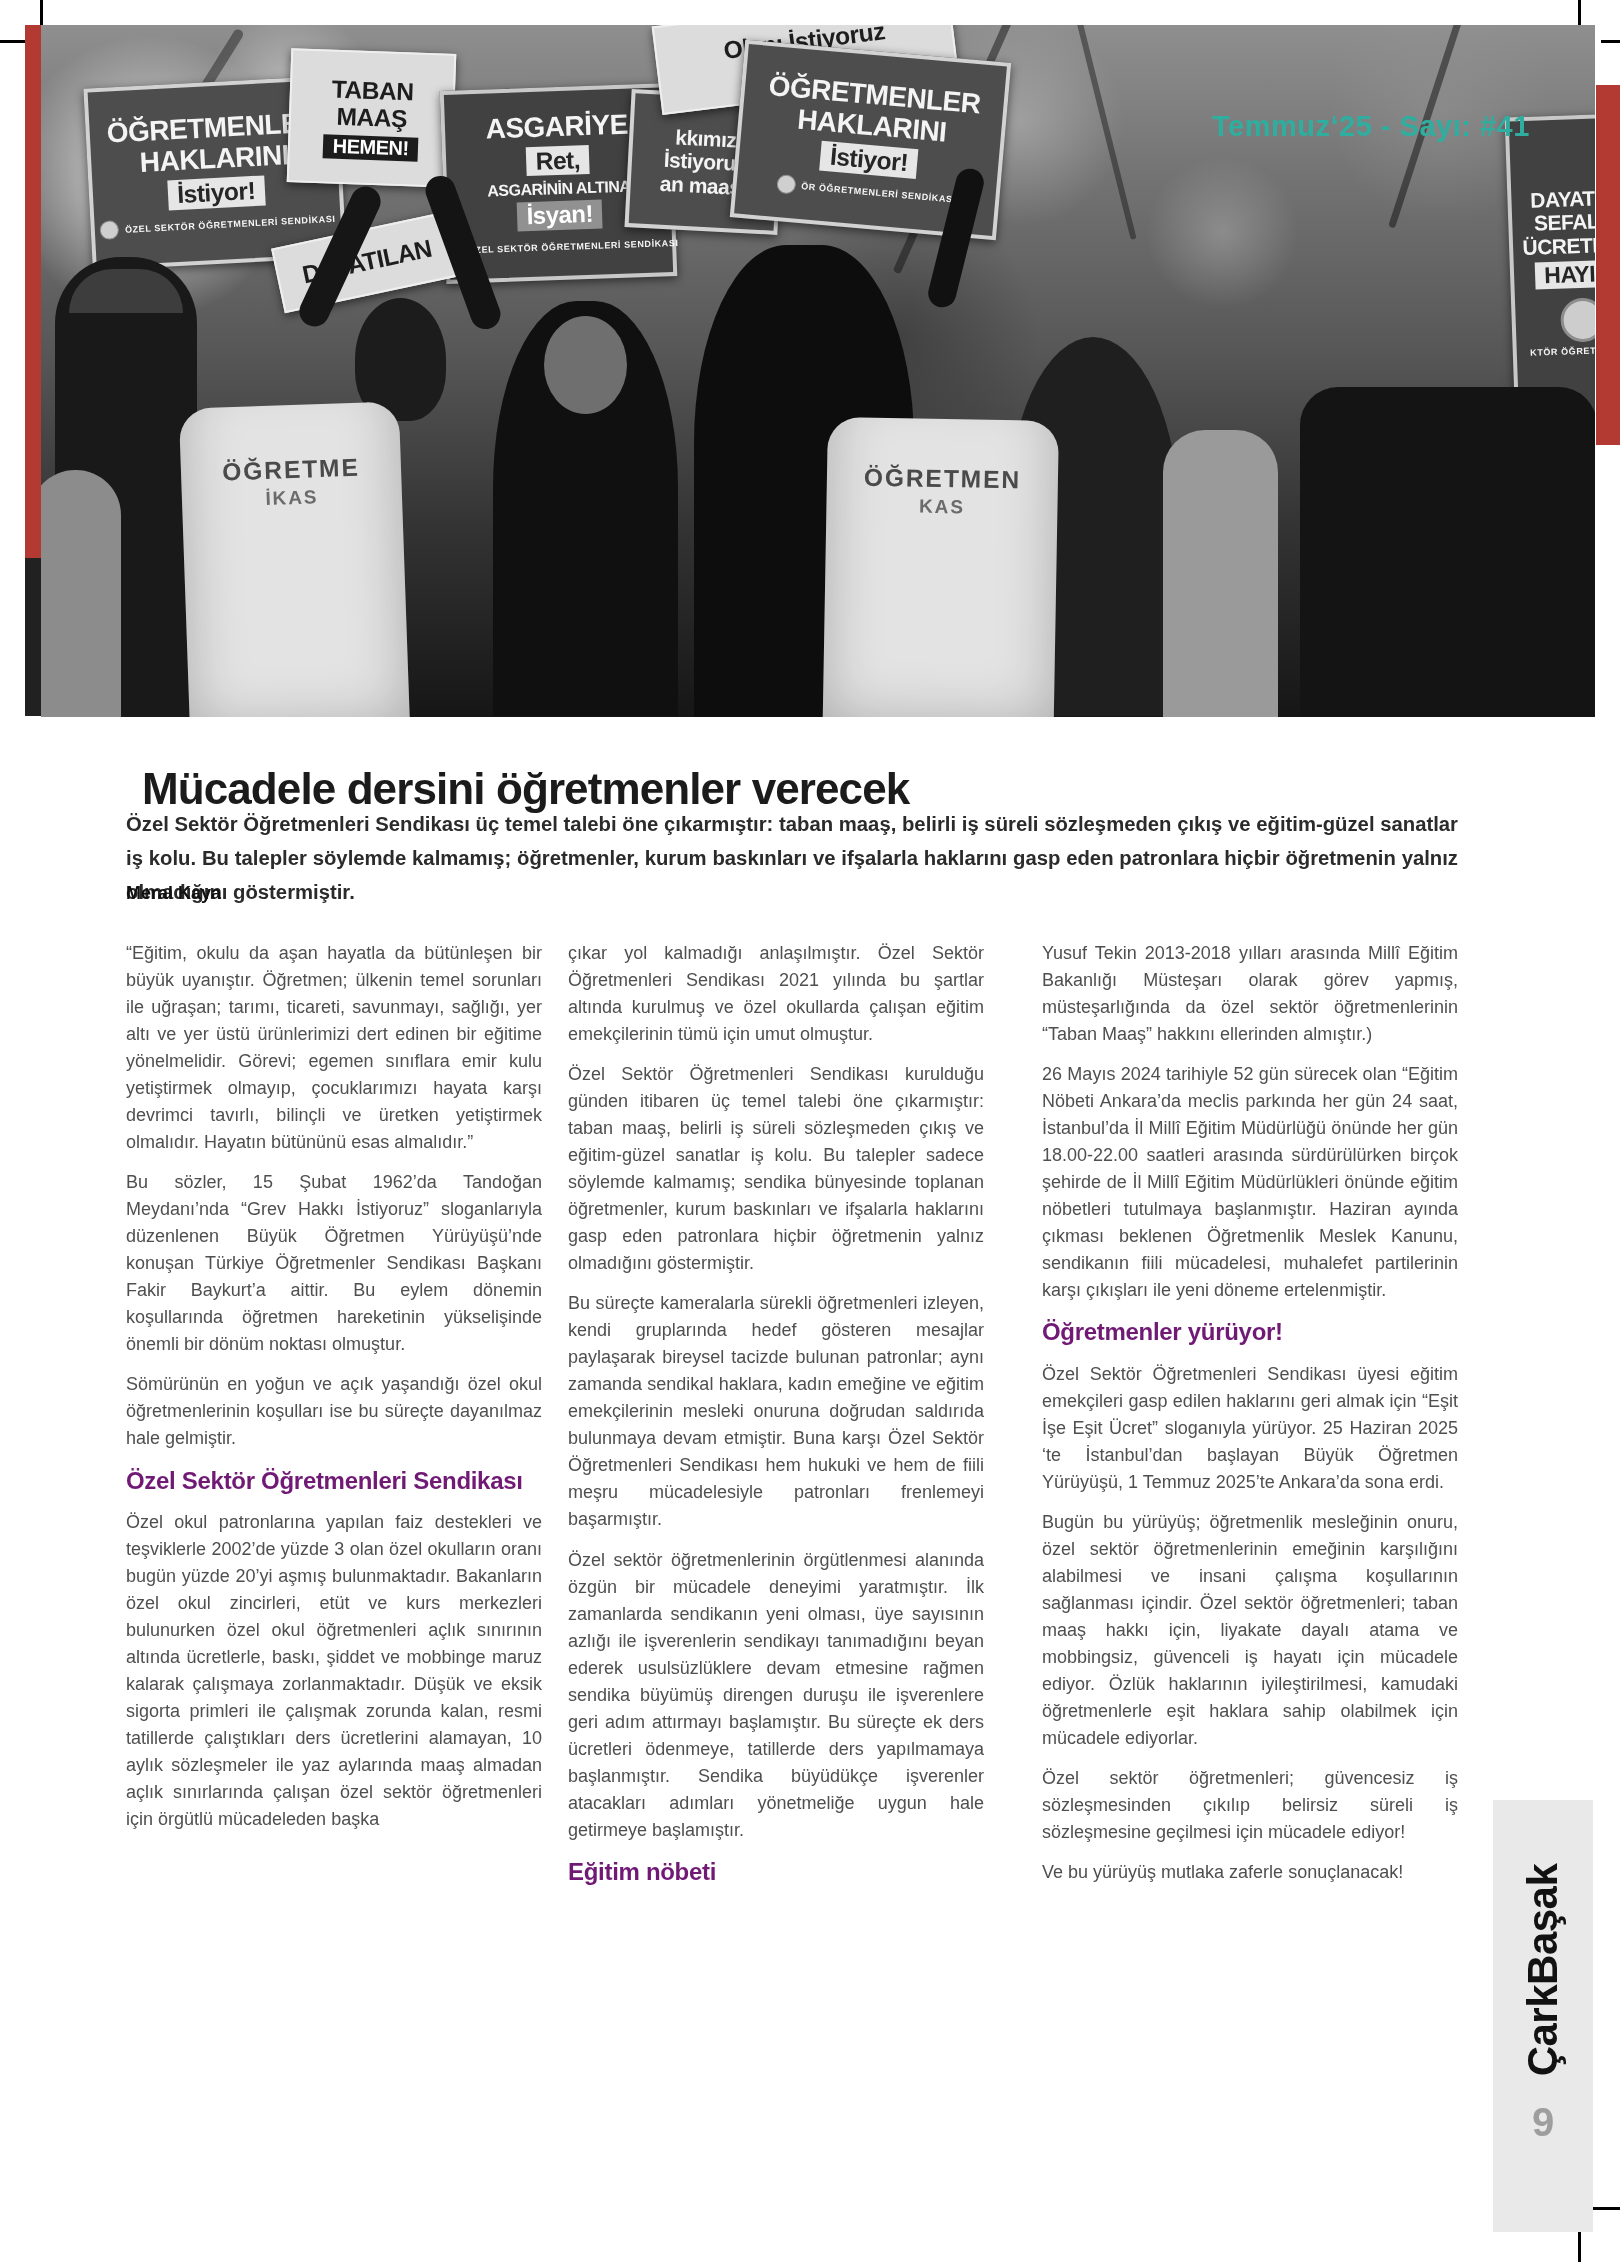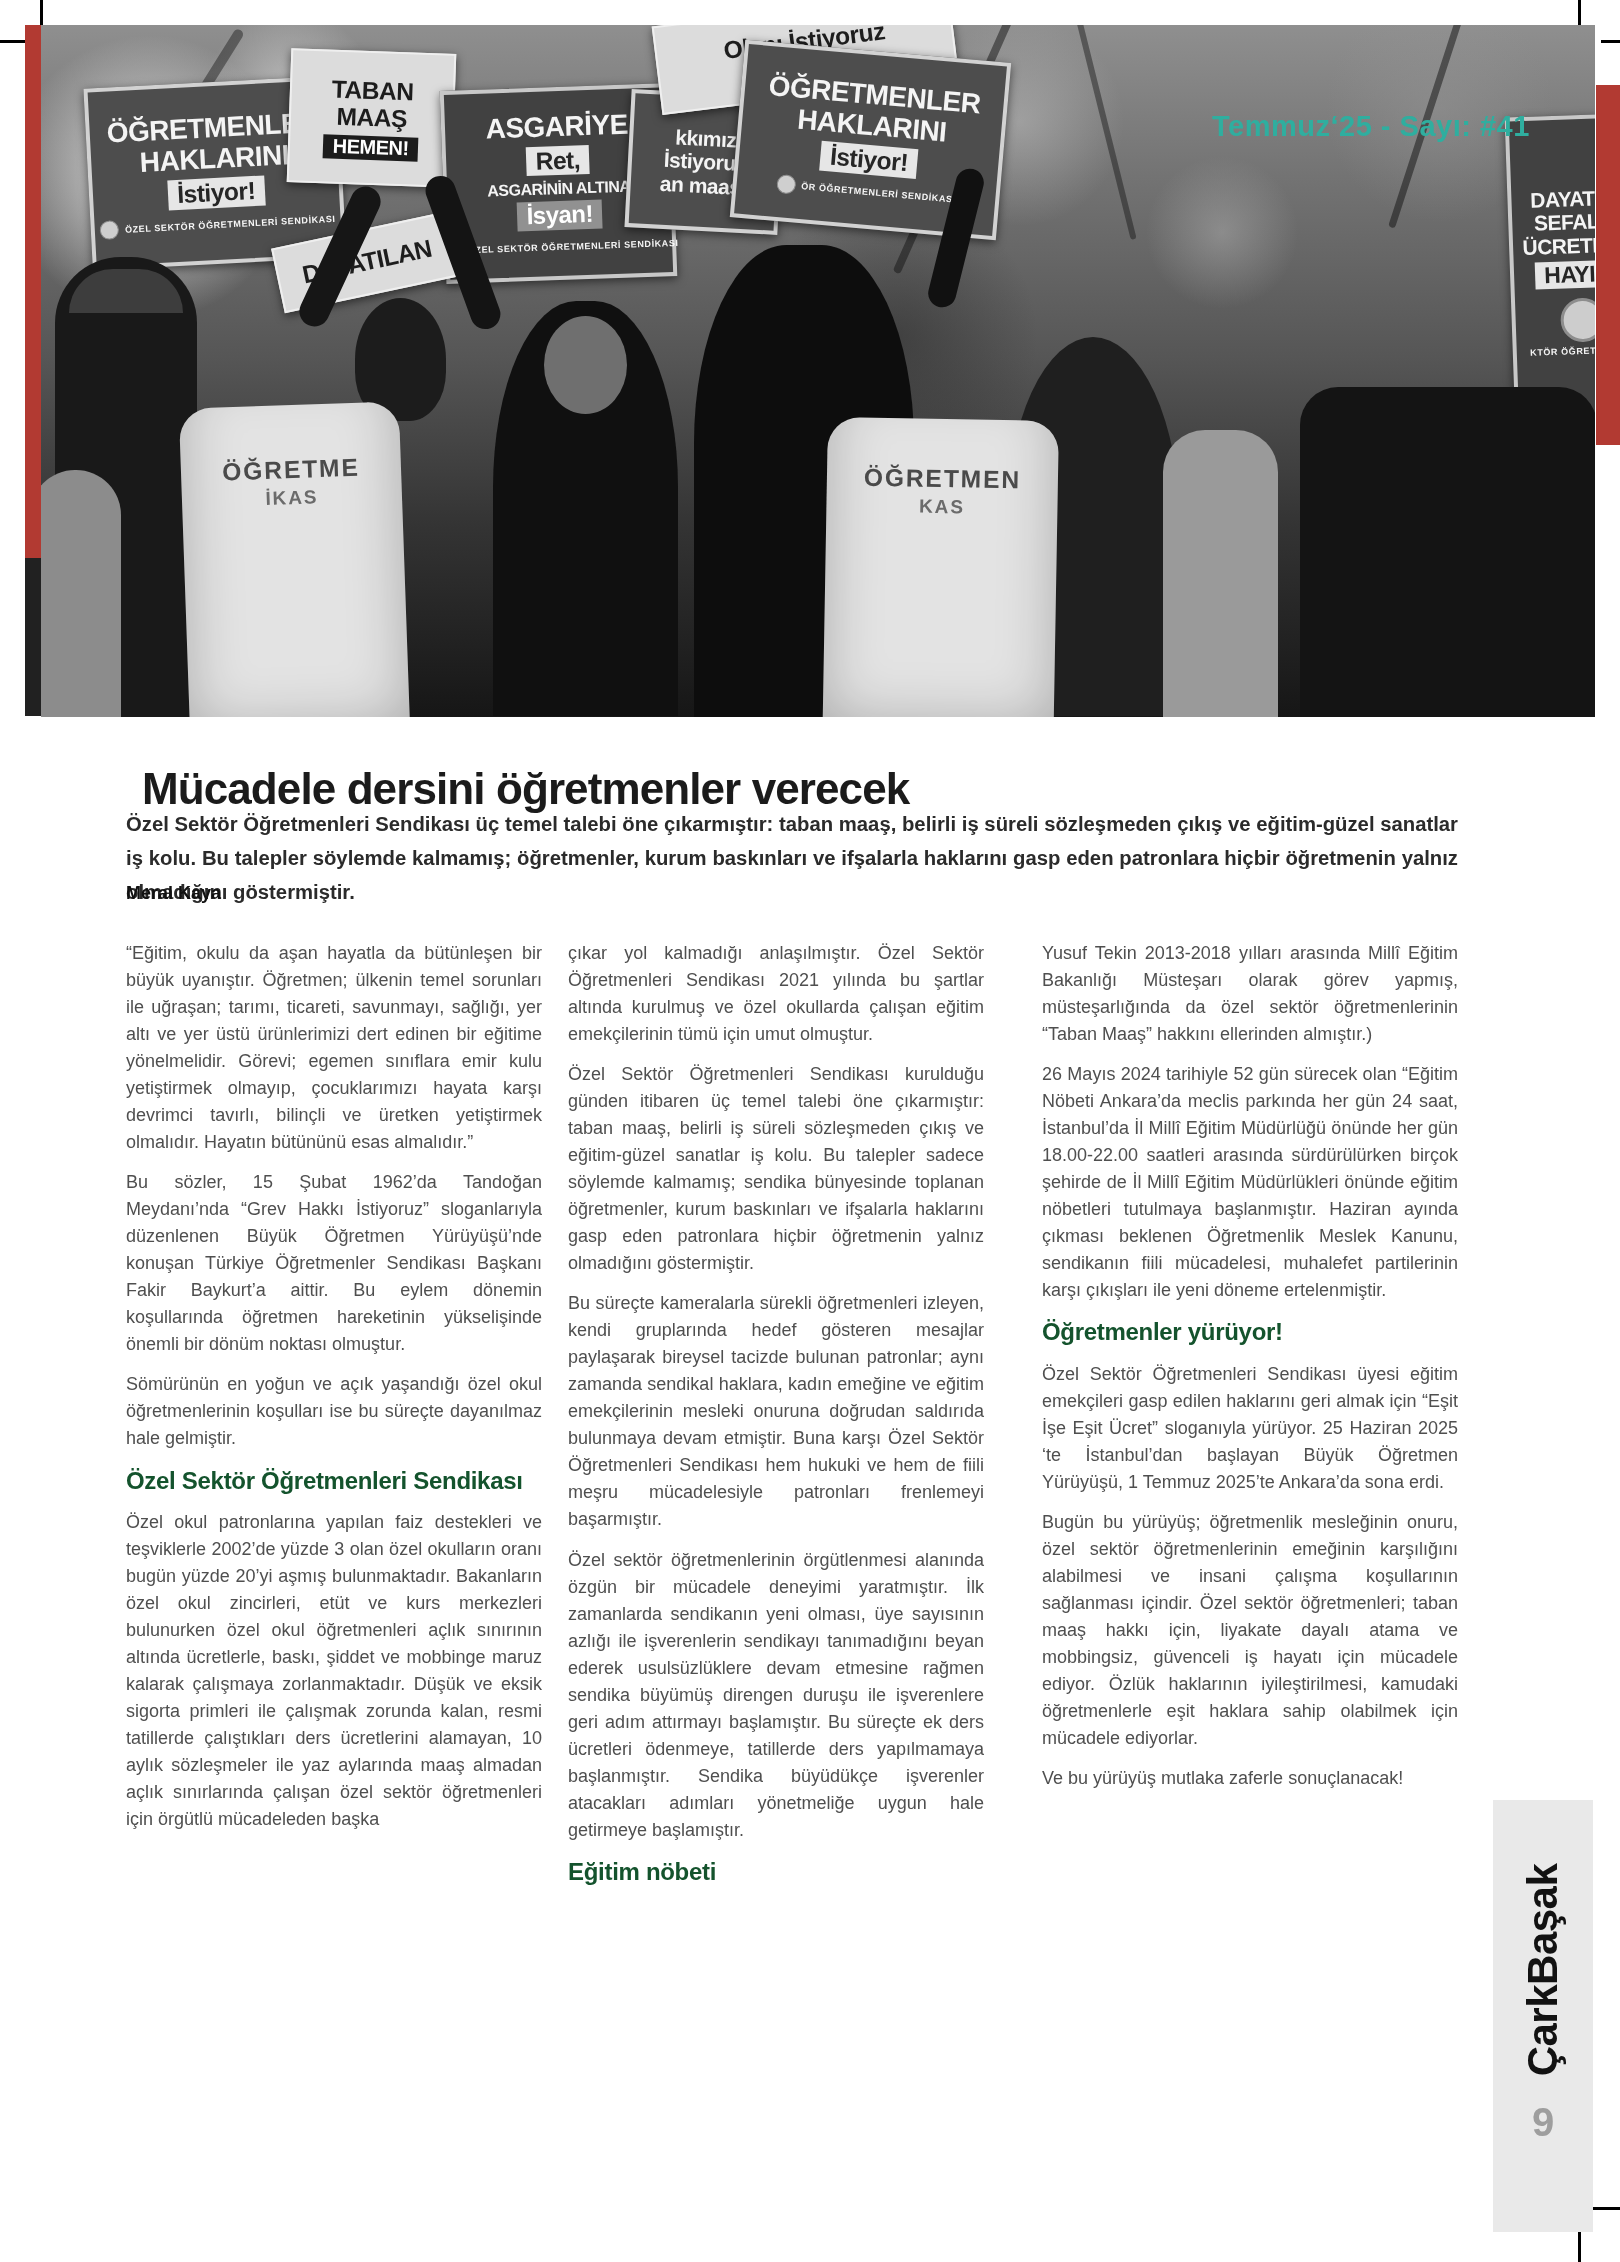--- a/index.html
+++ b/index.html
@@ -61,21 +61,21 @@
 
   
   .headline{position:absolute;left:126px;top:750px;width:1344px;margin:16px;font-size:44px;line-height:1.05;
             font-weight:bold;letter-spacing:-0.9px;color:#1b1b1b;}
   .subtitle{position:absolute;left:126px;top:807px;width:1332px;margin:0;font-size:20.3px;line-height:34px;
             font-weight:bold;color:#2b2b2b;text-align:justify;}
   .author{position:absolute;left:126px;top:883px;font-size:18px;font-weight:bold;color:#111111;}
 
   .col{position:absolute;top:940px;width:416px;text-align:justify;}
   .col p.body{margin:0 0 13.2px 0;font-size:18px;line-height:27px;color:#4f4f4f;font-weight:normal;}
-  .col h3.subhead{margin:11.4px 0 13.2px 0;font-size:24px;line-height:1.25;color:#14532d;font-weight:bold;text-align:left;letter-spacing:-0.3px;}
+  .col h3.subhead{margin:11.4px 0 13.2px 0;font-size:24px;line-height:1.25;color:#701a75;font-weight:bold;text-align:left;letter-spacing:-0.3px;}
 
   
   .sidebar{position:absolute;left:1493px;top:1800px;width:100px;height:432px;background:#e9e9e9;}
   .magname-wrap{position:absolute;left:0;top:28px;width:100px;height:284px;display:flex;align-items:center;justify-content:center;}
   .magname{transform:rotate(-90deg);white-space:nowrap;font-size:42px;font-weight:bold;color:#121212;letter-spacing:-0.5px;}
   .pagenum{position:absolute;bottom:87px;left:0;width:100%;text-align:center;font-size:40px;font-weight:bold;color:#9e9e9e;}
 </style>
 </head>
 <body>
 
@@ -205,20 +205,21 @@
     <p class="body">Özel sektör öğretmenlerinin örgütlenmesi alanında özgün bir mücadele deneyimi yaratmıştır. İlk zamanlarda sendikanın yeni olması, üye sayısının azlığı ile işverenlerin sendikayı tanımadığını beyan ederek usulsüzlüklere devam etmesine rağmen sendika büyümüş direngen duruşu ile işverenlere geri adım attırmayı başlamıştır. Bu süreçte ek ders ücretleri ödenmeye, tatillerde ders yapılmamaya başlanmıştır. Sendika büyüdükçe işverenler atacakları adımları yönetmeliğe uygun hale getirmeye başlamıştır.</p>
     <h3 class="subhead">Eğitim nöbeti</h3>
   </section>
 
   <section class="col" style="left:1042px;">
     <p class="body">Yusuf Tekin 2013-2018 yılları arasında Millî Eğitim Bakanlığı Müsteşarı olarak görev yapmış, müsteşarlığında da özel sektör öğretmenlerinin “Taban Maaş” hakkını ellerinden almıştır.)</p>
     <p class="body">26 Mayıs 2024 tarihiyle 52 gün sürecek olan “Eğitim Nöbeti Ankara’da meclis parkında her gün 24 saat, İstanbul’da İl Millî Eğitim Müdürlüğü önünde her gün 18.00-22.00 saatleri arasında sürdürülürken birçok şehirde de İl Millî Eğitim Müdürlükleri önünde eğitim nöbetleri tutulmaya başlanmıştır. Haziran ayında çıkması beklenen Öğretmenlik Meslek Kanunu, sendikanın fiili mücadelesi, muhalefet partilerinin karşı çıkışları ile yeni döneme ertelenmiştir.</p>
     <h3 class="subhead">Öğretmenler yürüyor!</h3>
     <p class="body">Özel Sektör Öğretmenleri Sendikası üyesi eğitim emekçileri gasp edilen haklarını geri almak için “Eşit İşe Eşit Ücret” sloganıyla yürüyor. 25 Haziran 2025 ‘te İstanbul’dan başlayan Büyük Öğretmen Yürüyüşü, 1 Temmuz 2025’te Ankara’da sona erdi.</p>
     <p class="body">Bugün bu yürüyüş; öğretmenlik mesleğinin onuru, özel sektör öğretmenlerinin emeğinin karşılığını alabilmesi ve insani çalışma koşullarının sağlanması içindir. Özel sektör öğretmenleri; taban maaş hakkı için, liyakate dayalı atama ve mobbingsiz, güvenceli iş hayatı için mücadele ediyor. Özlük haklarının iyileştirilmesi, kamudaki öğretmenlerle eşit haklara sahip olabilmek için mücadele ediyorlar.</p>
+    <p class="body">Özel sektör öğretmenleri; güvencesiz iş sözleşmesinden çıkılıp belirsiz süreli iş sözleşmesine geçilmesi için mücadele ediyor!</p>
     <p class="body">Ve bu yürüyüş mutlaka zaferle sonuçlanacak!</p>
   </section>
 
   <aside class="sidebar">
     <div class="magname-wrap">
       <span class="magname">ÇarkBaşak</span>
     </div>
     <div class="pagenum">9</div>
   </aside>
 

